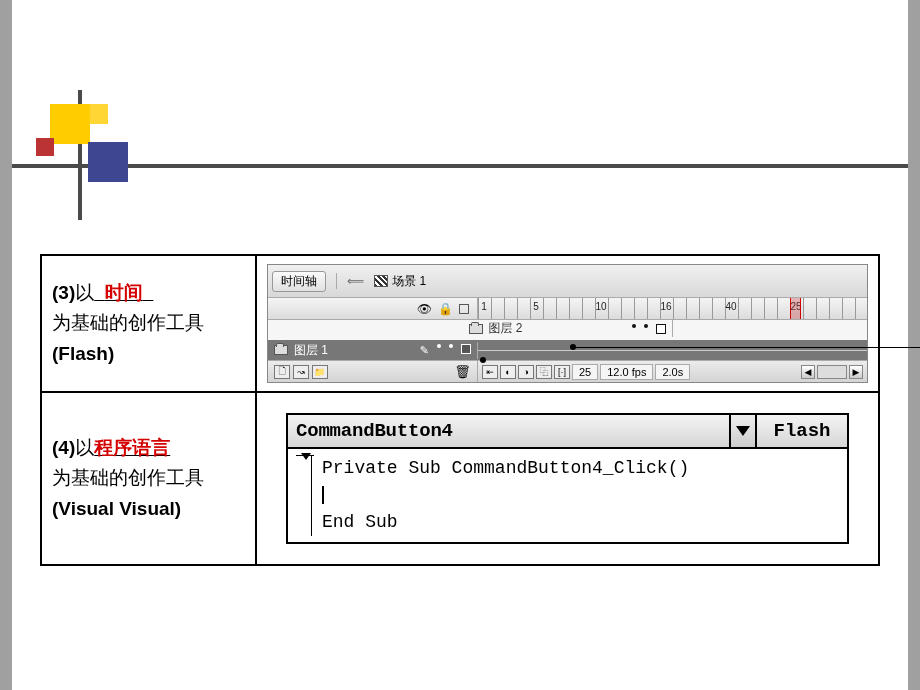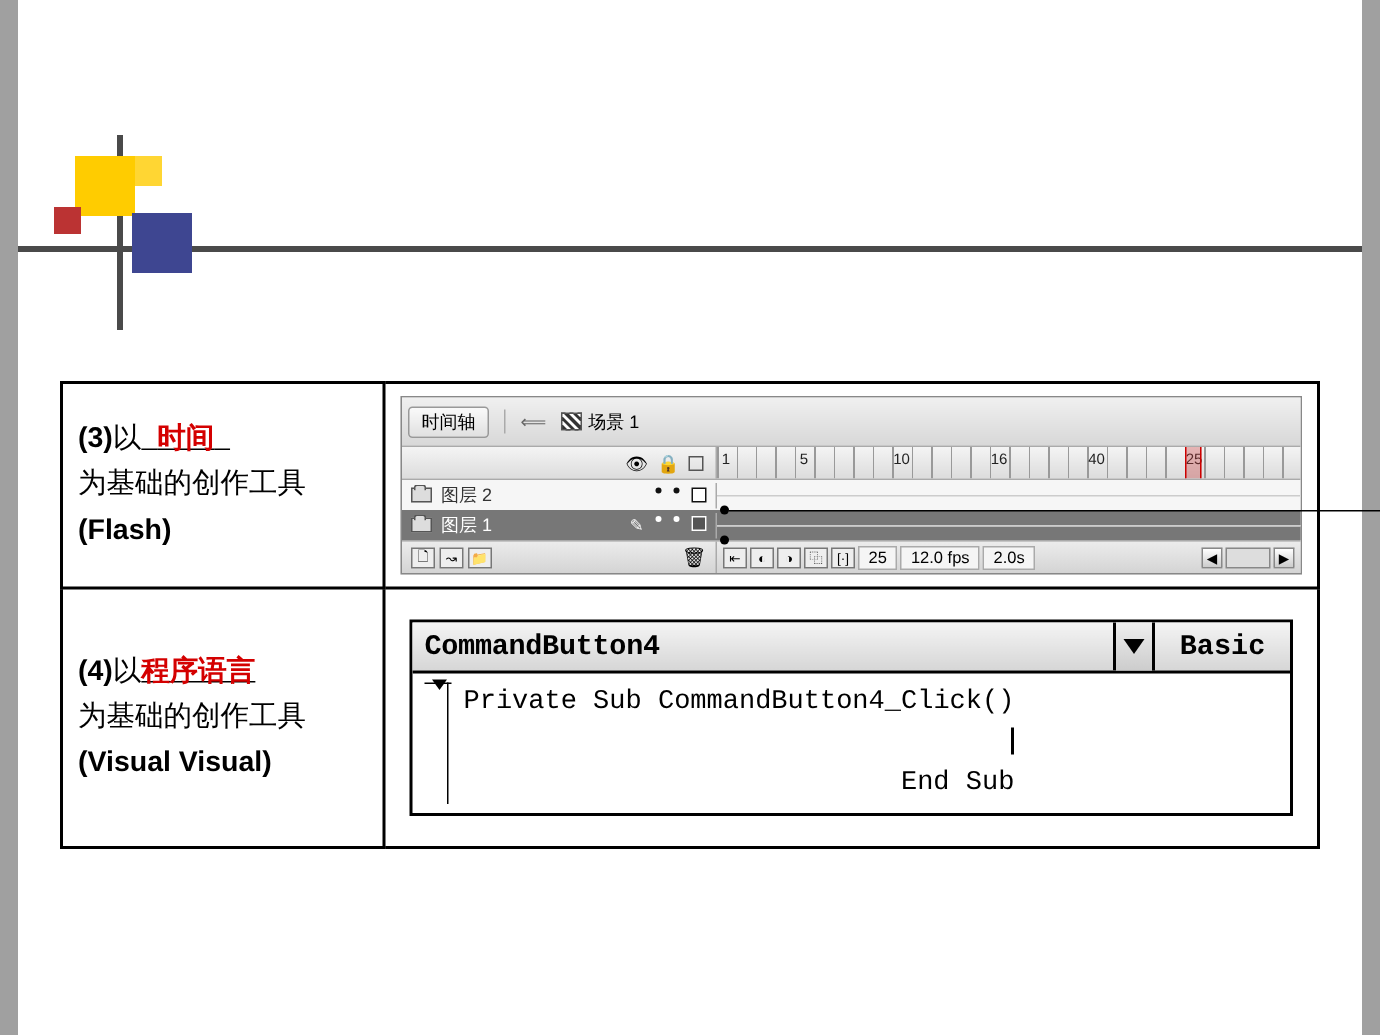--- a/index.html
+++ b/index.html
@@ -91,21 +91,21 @@
   .ruler-ticks {
     position:absolute; inset:0;
     background:
       repeating-linear-gradient(to right, #999 0 1px, transparent 1px 13px);
   }
   .ruler-nums { position:relative; height:100%; }
   .rn { position:absolute; top:3px; font-size:10px; color:#222; transform:translateX(-50%); }
   .playhead { position:absolute; top:0; bottom:0; width:11px; background:rgba(200,60,60,.35); border-left:1px solid #c00; border-right:1px solid #c00;}
   .fp-layer-row { display:flex; height:20px; align-items:center; }
   .fp-layer-row.dark { background:#777; color:#fff; }
-  .fp-layer-row.light { background:#f6f6f6; color:#333; }
+  .fp-layer-row.light { background:#f6f6f6; color:#333;flex-direction:column; }
   .fp-layer-label { width:210px; display:flex; align-items:center; gap:6px; padding-left:6px; border-right:1px solid #aaa; font-size:12px;}
   .layer-icon { width:14px;height:10px;border:1px solid #555;background:#ddd;position:relative;}
   .layer-icon::after{content:"";position:absolute;left:1px;top:-3px;width:6px;height:3px;border:1px solid #555;border-bottom:none;border-radius:2px 2px 0 0;background:#ddd;}
   .dots { margin-left:auto; display:flex; gap:8px; padding-right:6px;}
   .dot{width:4px;height:4px;border-radius:50%;background:#111;}
   .dot-w{width:4px;height:4px;border-radius:50%;background:#fff;}
   .sq-outline{width:10px;height:10px;border:1px solid #111;background:#fff;}
   .sq-outline-dark{width:10px;height:10px;border:1px solid #fff;background:#555;}
   .pencil{font-size:11px;}
   .fp-track { flex:1; position:relative; border-bottom:1px solid #ccc; background:#f8f8f8;}
@@ -145,21 +145,21 @@
     letter-spacing: -0.2px;
   }
   .vb-drop {
     width:26px; height:100%; border-left:2px solid #000;
     display:flex;align-items:center;justify-content:center;
     background:linear-gradient(#eee,#ccc);
   }
   .tri-down{width:0;height:0;border-left:7px solid transparent;border-right:7px solid transparent;border-top:10px solid #000;}
   .vb-click{width:90px;display:flex;align-items:center;justify-content:center;font-weight:bold;font-size:19px;}
   .vb-code { padding: 6px 10px; font-size:18px; font-weight:500; line-height:1.5; font-family:"Courier New",monospace;}
-  .vb-gutter { display:flex;text-align:right; }
+  .vb-gutter { display:flex; }
   .gutter-line { width:14px; border-right:1px solid #000; margin-right:10px; position:relative;}
   .gutter-top { position:absolute; top:0; left:-2px; width:18px; height:1px; background:#000; }
   .gutter-caret { position:absolute; top:-2px; left:3px; width:0;height:0;border-left:5px solid transparent;border-right:5px solid transparent;border-top:7px solid #000;}
   .cursor-bar{display:inline-block;width:2px;height:18px;background:#000;vertical-align:middle;}
 </style>
 </head>
 <body>
 
 <div class="slide">
 
@@ -281,32 +281,32 @@
     </tr>
 
     <tr>
       <td class="left-cell">
         <div class="left-text">
           <span class="num">(4)</span><span>以</span><span class="underline"><span class="red bold">程序语言</span></span><br>
           <span>为基础的创作工具</span><br>
           <span class="bold">(Visual Visual)</span>
         </div>
       </td>
-      <td style="padding:20px 16px;">
+      <td style="padding:20px 29px;">
         <div class="vb-panel">
           <div class="vb-top">
             <div class="vb-combo">
               <span>CommandButton4</span>
               <span style="flex:1"></span>
               <span class="vb-drop">
                     <span class="tri-down"></span>
                   </span>
             </div>
             <div class="vb-click">
-              <span>Basic</span>
+              <span>Flash</span>
             </div>
           </div>
           <div class="vb-code">
             <div class="vb-gutter">
               <div class="gutter-line">
                 <div class="gutter-top"></div>
                 <div class="gutter-caret"></div>
               </div>
               <div>
                 <div>Private Sub CommandButton4_Click()</div>

